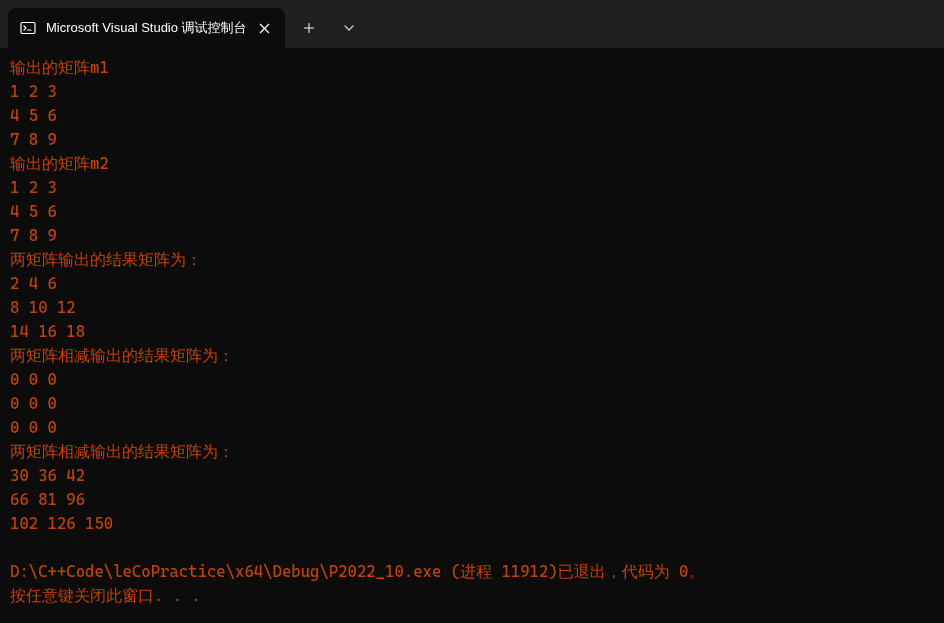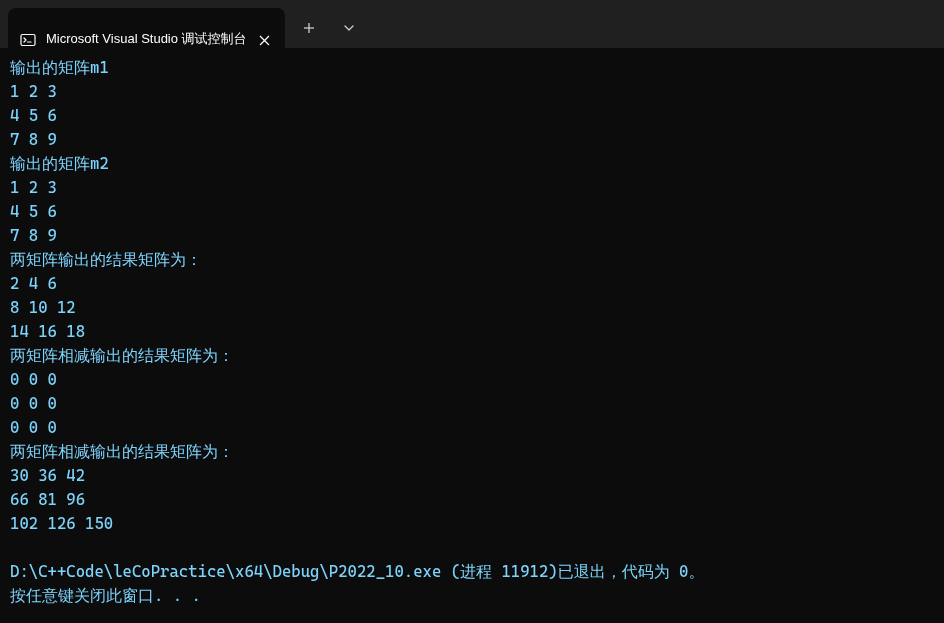--- a/index.html
+++ b/index.html
@@ -19,21 +19,21 @@
       background: #202020;
       display: flex;
       align-items: flex-end;
       padding-left: 8px;
     }
     .tab {
       height: 40px;
       background: #0c0c0c;
       border-radius: 8px 8px 0 0;
       display: flex;
-      align-items: flex-end;
+      align-items: center;
       padding: 0 12px;
       gap: 10px;
       min-width: 240px;
       max-width: 280px;
       position: relative;
     }
     .tab-icon {
       width: 16px;
       height: 16px;
       display: flex;
@@ -77,21 +77,21 @@
       height: 40px;
       display: flex;
       align-items: center;
       justify-content: center;
       color: #cccccc;
       cursor: pointer;
       font-size: 14px;
     }
     .terminal-content {
       padding: 8px 10px;
-      color: #7dd3fc;
+      color: #c2410c;
       font-size: 16px;
       line-height: 24px;
       white-space: pre;
       font-family: "Cascadia Mono", "Consolas", "Microsoft YaHei Mono", monospace;
       font-weight: 500;
     }
     .spacer-line {
       height: 24px;
     }
   </style>

